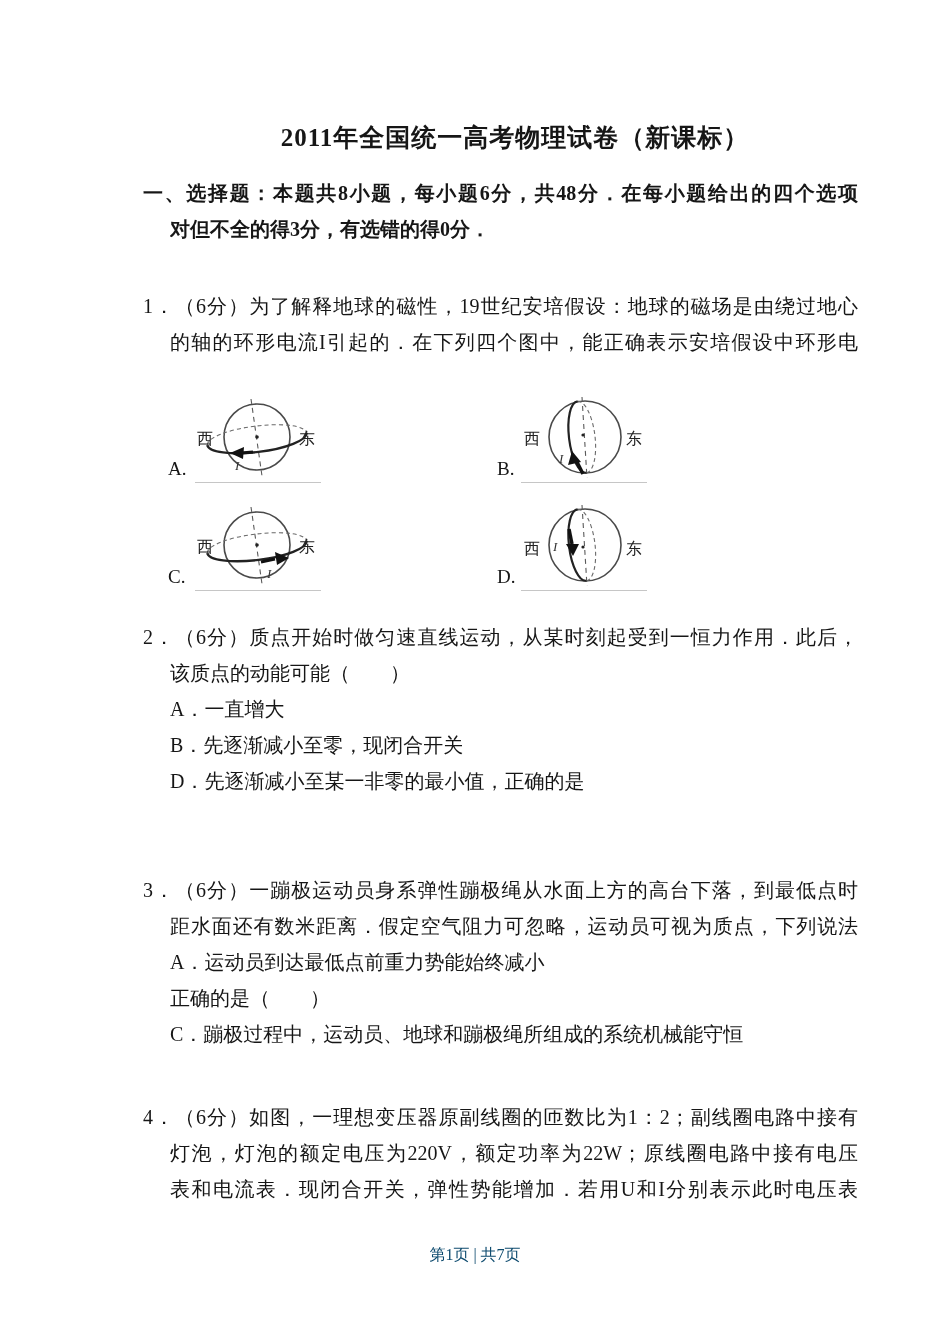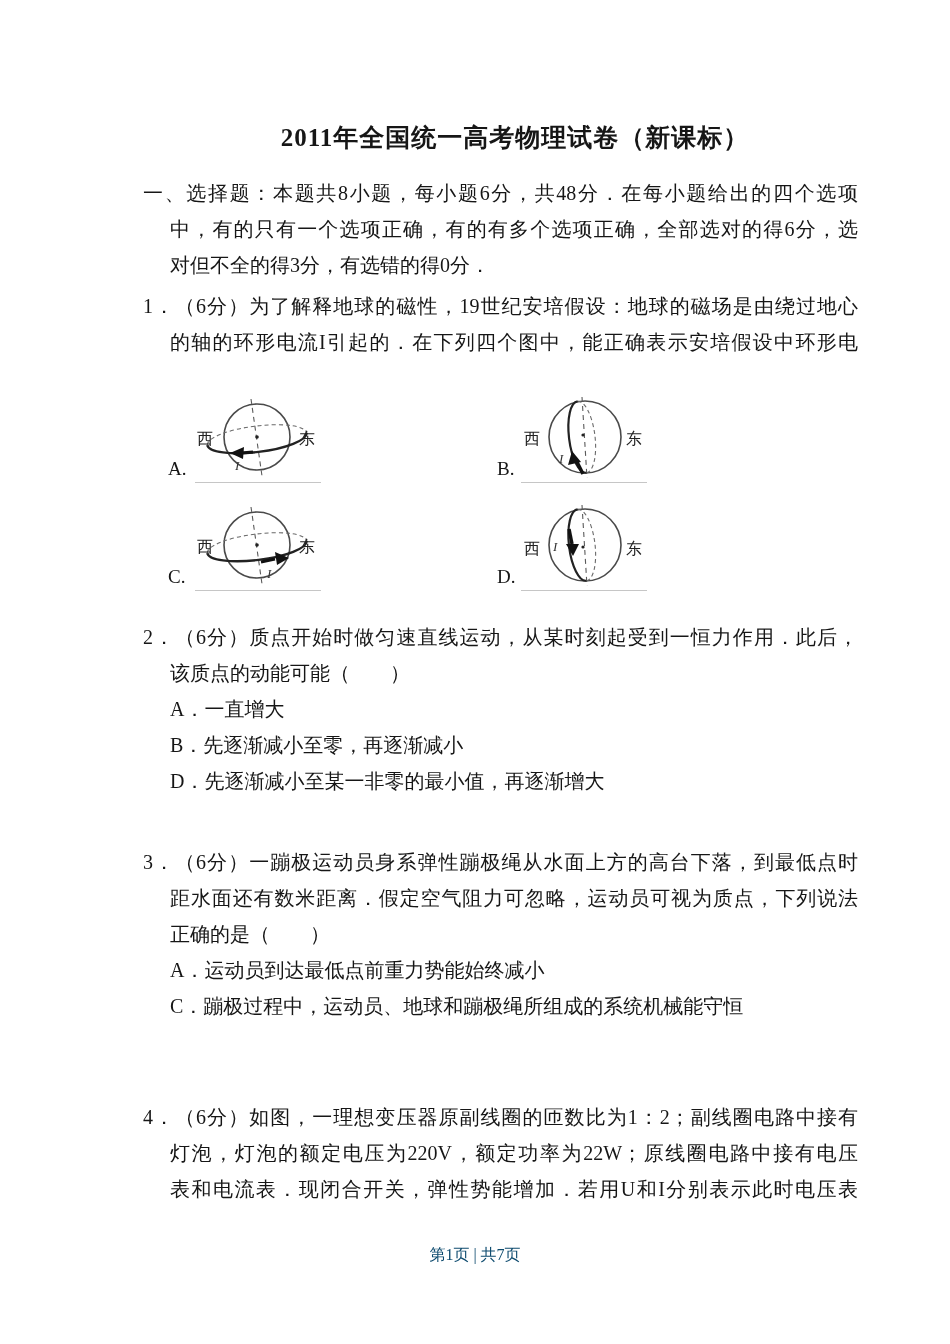--- a/index.html
+++ b/index.html
@@ -10,21 +10,21 @@
   }
   .page{position:absolute;inset:0;background:#ffffff;}
   .title{
     position:absolute;top:119px;left:0;width:950px;height:38px;line-height:38px;
     text-align:center;font-size:25px;font-weight:bold;letter-spacing:1px;padding-left:40px;
   }
   .block{position:absolute;left:143px;width:715px;}
   .line{height:36px;line-height:36px;font-size:20px;overflow:hidden;}
   .j{text-align:justify;text-align-last:justify;}
   .ind{margin-left:27px;}
-  .bold{font-weight:normal;}
+  .bold{font-weight:bold;}
   .figures{position:absolute;left:143px;top:396px;width:715px;height:206px;}
   .figbox{position:absolute;width:126px;height:86px;border-bottom:1px solid #c6c6c6;}
   .figbox svg{display:block;width:126px;height:84px;}
   .fb-a{left:52px;top:0;}
   .fb-b{left:378px;top:0;}
   .fb-c{left:52px;top:108px;}
   .fb-d{left:378px;top:108px;}
   .figlabel{position:absolute;font-size:19px;line-height:22px;width:34px;}
   .fl-a{left:25px;top:62px;}
   .fl-b{left:354px;top:62px;}
@@ -47,21 +47,20 @@
 </style>
 </head>
 <body>
 
 <div class="page">
 
   <div class="title">2011年全国统一高考物理试卷（新课标）</div>
 
   <div class="block bold" style="top:175px">
     <div class="line j">一、选择题：本题共8小题，每小题6分，共48分．在每小题给出的四个选项</div>
-    <div class="line j ind">中，有的只有一个选项正确，有的有多个选项正确，全部选对的得6分，选</div>
     <div class="line ind">对但不全的得3分，有选错的得0分．</div>
   </div>
 
   <div class="block" style="top:288px">
     <div class="line j">1．（6分）为了解释地球的磁性，19世纪安培假设：地球的磁场是由绕过地心</div>
     <div class="line j ind">的轴的环形电流I引起的．在下列四个图中，能正确表示安培假设中环形电</div>
   </div>
 
   <div class="figures">
 
@@ -136,29 +135,29 @@
         <text class="cjk-label" x="105" y="50">东</text>
       </svg>
     </div>
 
   </div>
 
   <div class="block" style="top:619px">
     <div class="line j">2．（6分）质点开始时做匀速直线运动，从某时刻起受到一恒力作用．此后，</div>
     <div class="line ind">该质点的动能可能（　　）</div>
     <div class="line ind">A．一直增大</div>
-    <div class="line ind">B．先逐渐减小至零，再逐渐减小</div>
-    <div class="line ind">D．先逐渐减小至某一非零的最小值，再逐渐增大</div>
+    <div class="line ind">B．先逐渐减小至零，现闭合开关</div>
+    <div class="line ind">D．先逐渐减小至某一非零的最小值，正确的是</div>
   </div>
 
-  <div class="block" style="top:844px">
+  <div class="block" style="top:872px">
     <div class="line j">3．（6分）一蹦极运动员身系弹性蹦极绳从水面上方的高台下落，到最低点时</div>
     <div class="line j ind">距水面还有数米距离．假定空气阻力可忽略，运动员可视为质点，下列说法</div>
+    <div class="line ind">A．运动员到达最低点前重力势能始终减小</div>
     <div class="line ind">正确的是（　　）</div>
-    <div class="line ind">A．运动员到达最低点前重力势能始终减小</div>
     <div class="line ind">C．蹦极过程中，运动员、地球和蹦极绳所组成的系统机械能守恒</div>
   </div>
 
   <div class="block" style="top:1099px">
     <div class="line j">4．（6分）如图，一理想变压器原副线圈的匝数比为1：2；副线圈电路中接有</div>
     <div class="line j ind">灯泡，灯泡的额定电压为220V，额定功率为22W；原线圈电路中接有电压</div>
     <div class="line j ind">表和电流表．现闭合开关，弹性势能增加．若用U和I分别表示此时电压表</div>
   </div>
 
   <div class="footer">

